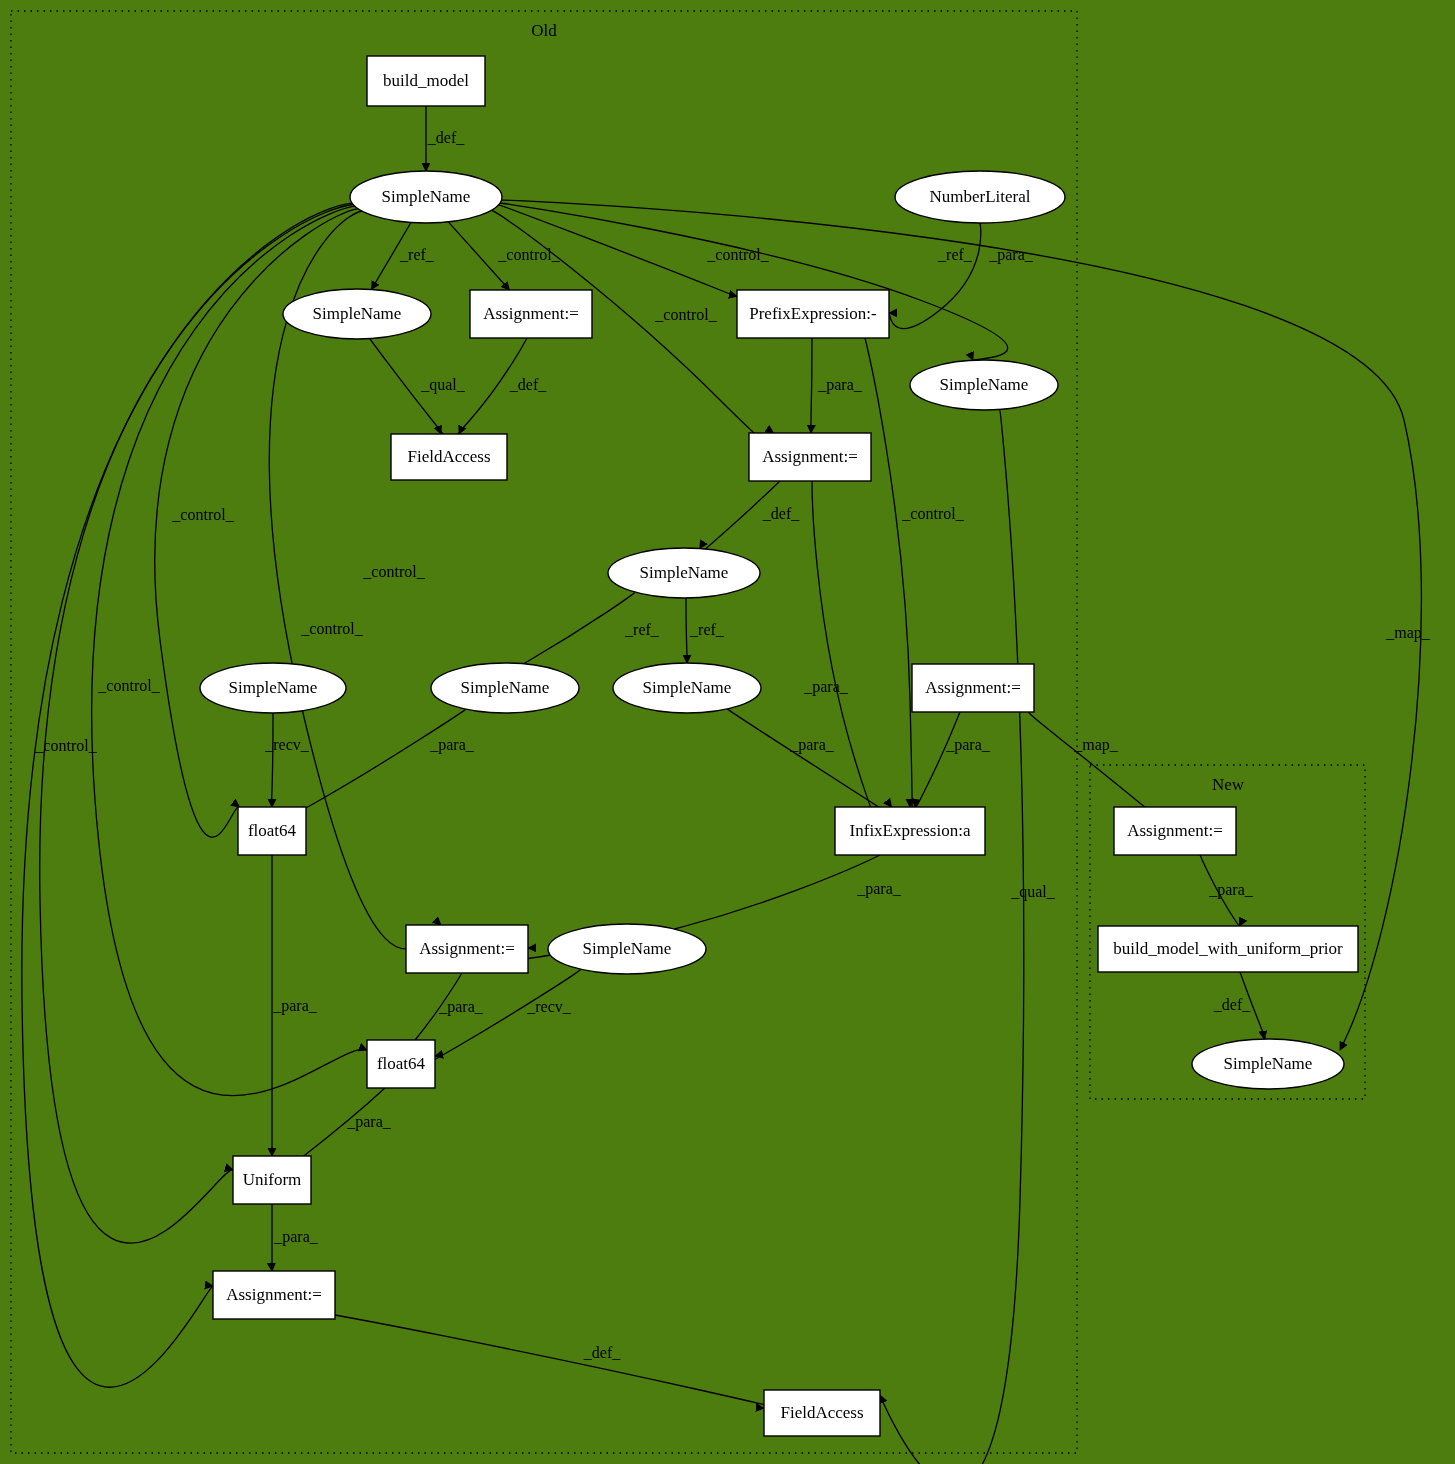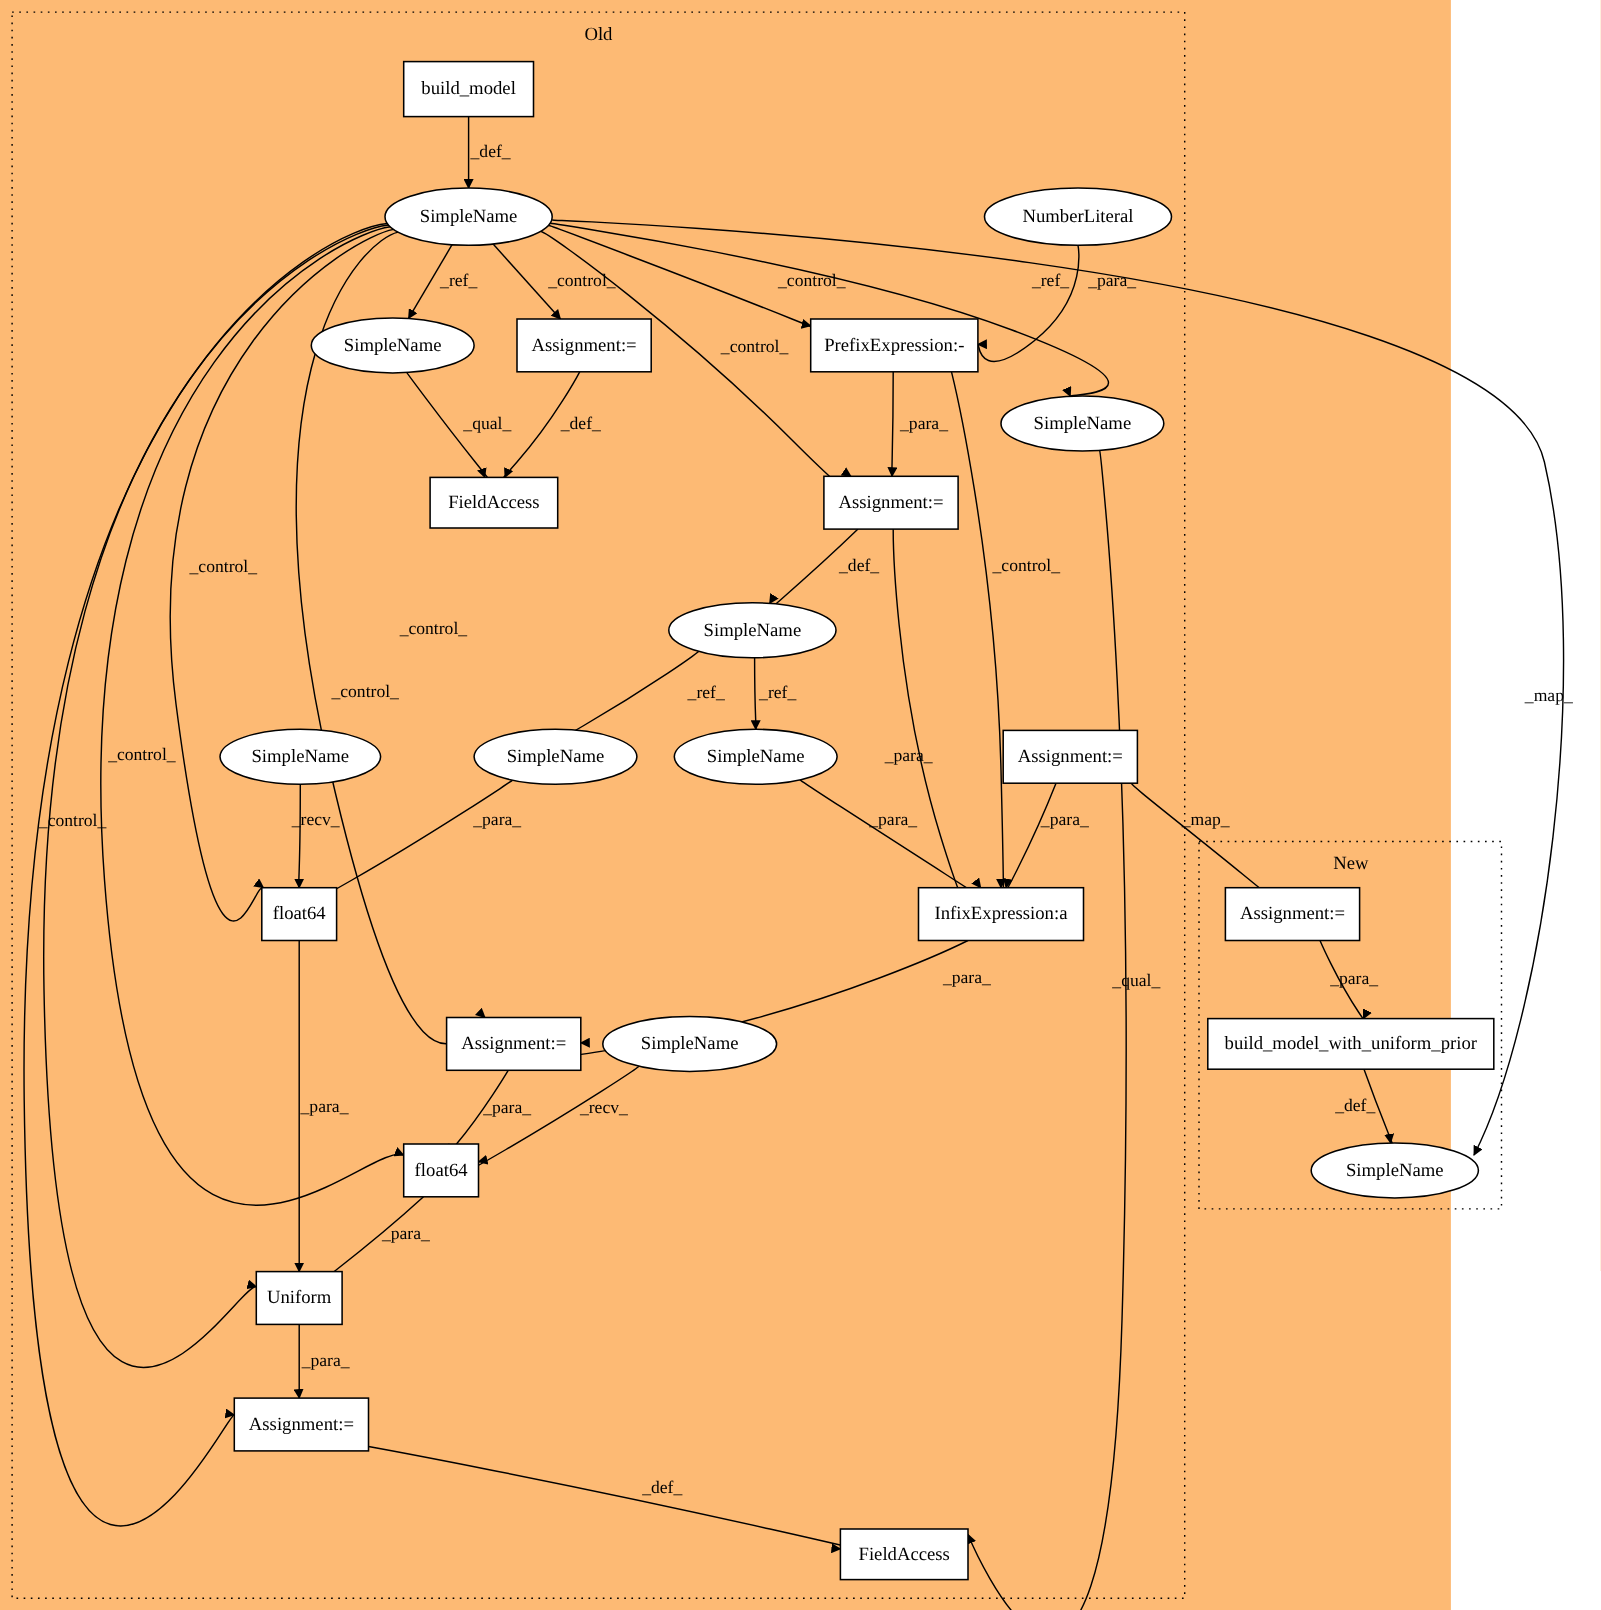--- a/index.html
+++ b/index.html
@@ -2,23 +2,23 @@
 <html><head>
 <meta charset="utf-8">
 <style>
   html, body {
     margin: 0;
     padding: 0;
     background: #ffffff;
   }
   #canvas-wrap {
     position: relative;
-    width: 1319px;
+    width: 1455px;
     height: 1464px;
-    background: #fdba74;
+    background: #4d7c0f;
     font-family: "Liberation Serif", "DejaVu Serif", serif;
   }
   svg#graph {
     display: block;
     width: 1455px;
     height: 1464px;
   }
   .node-box {
     fill: #ffffff;
     stroke: #000000;

